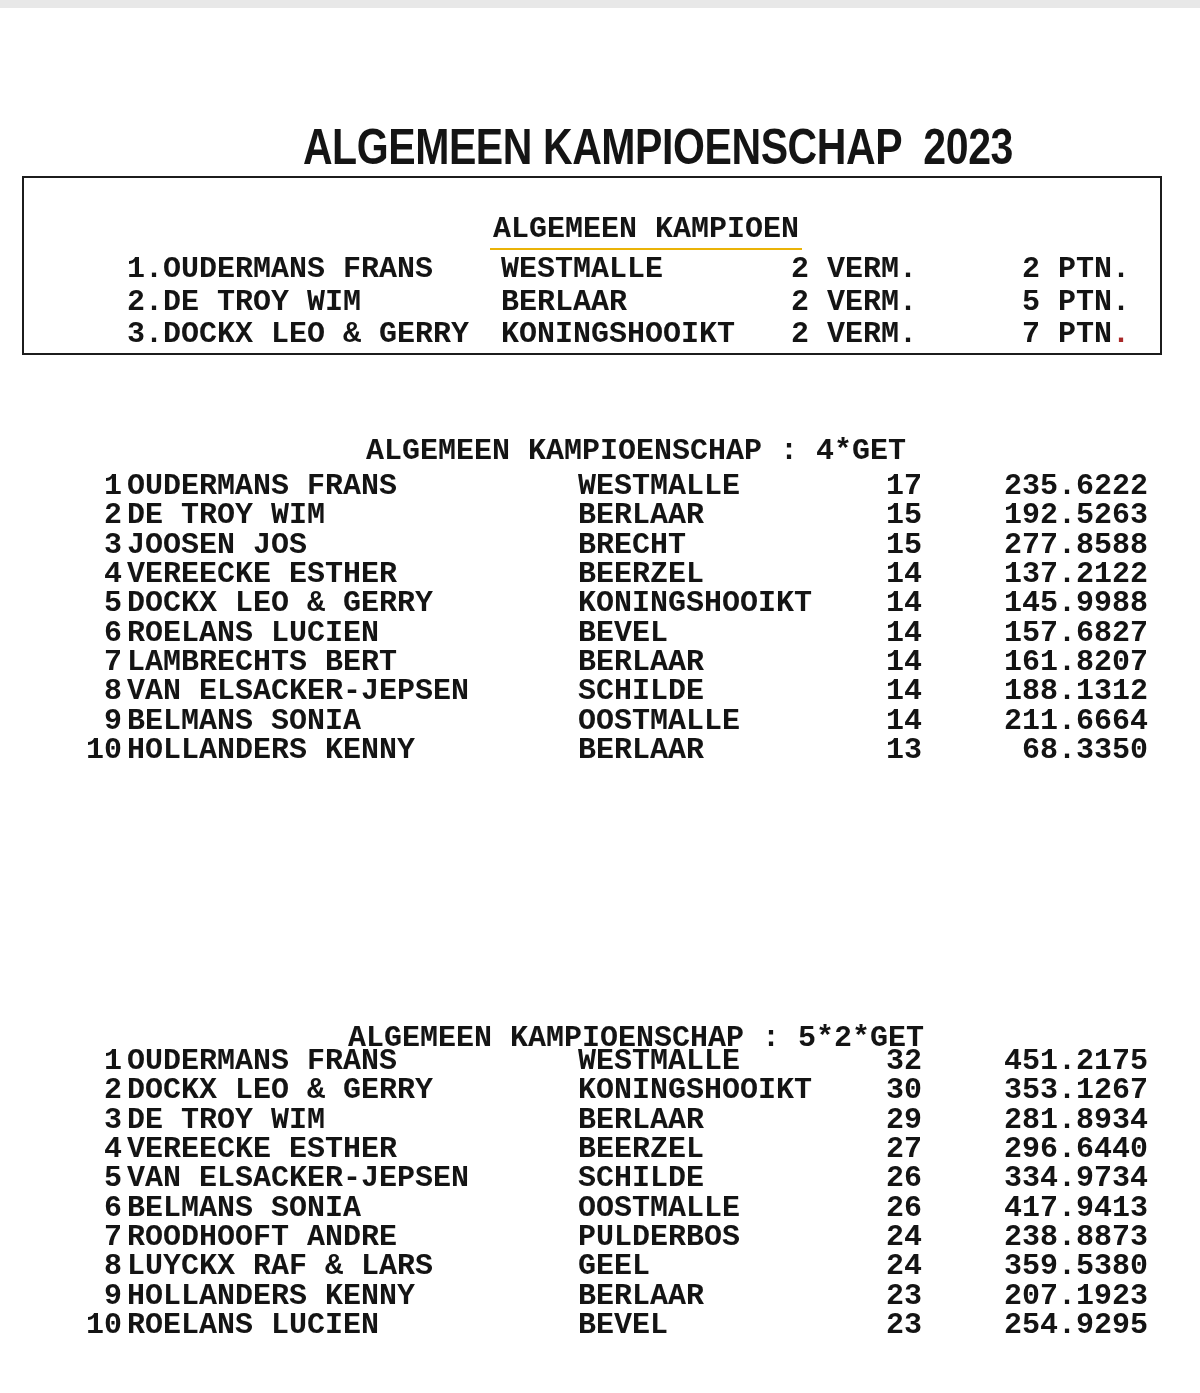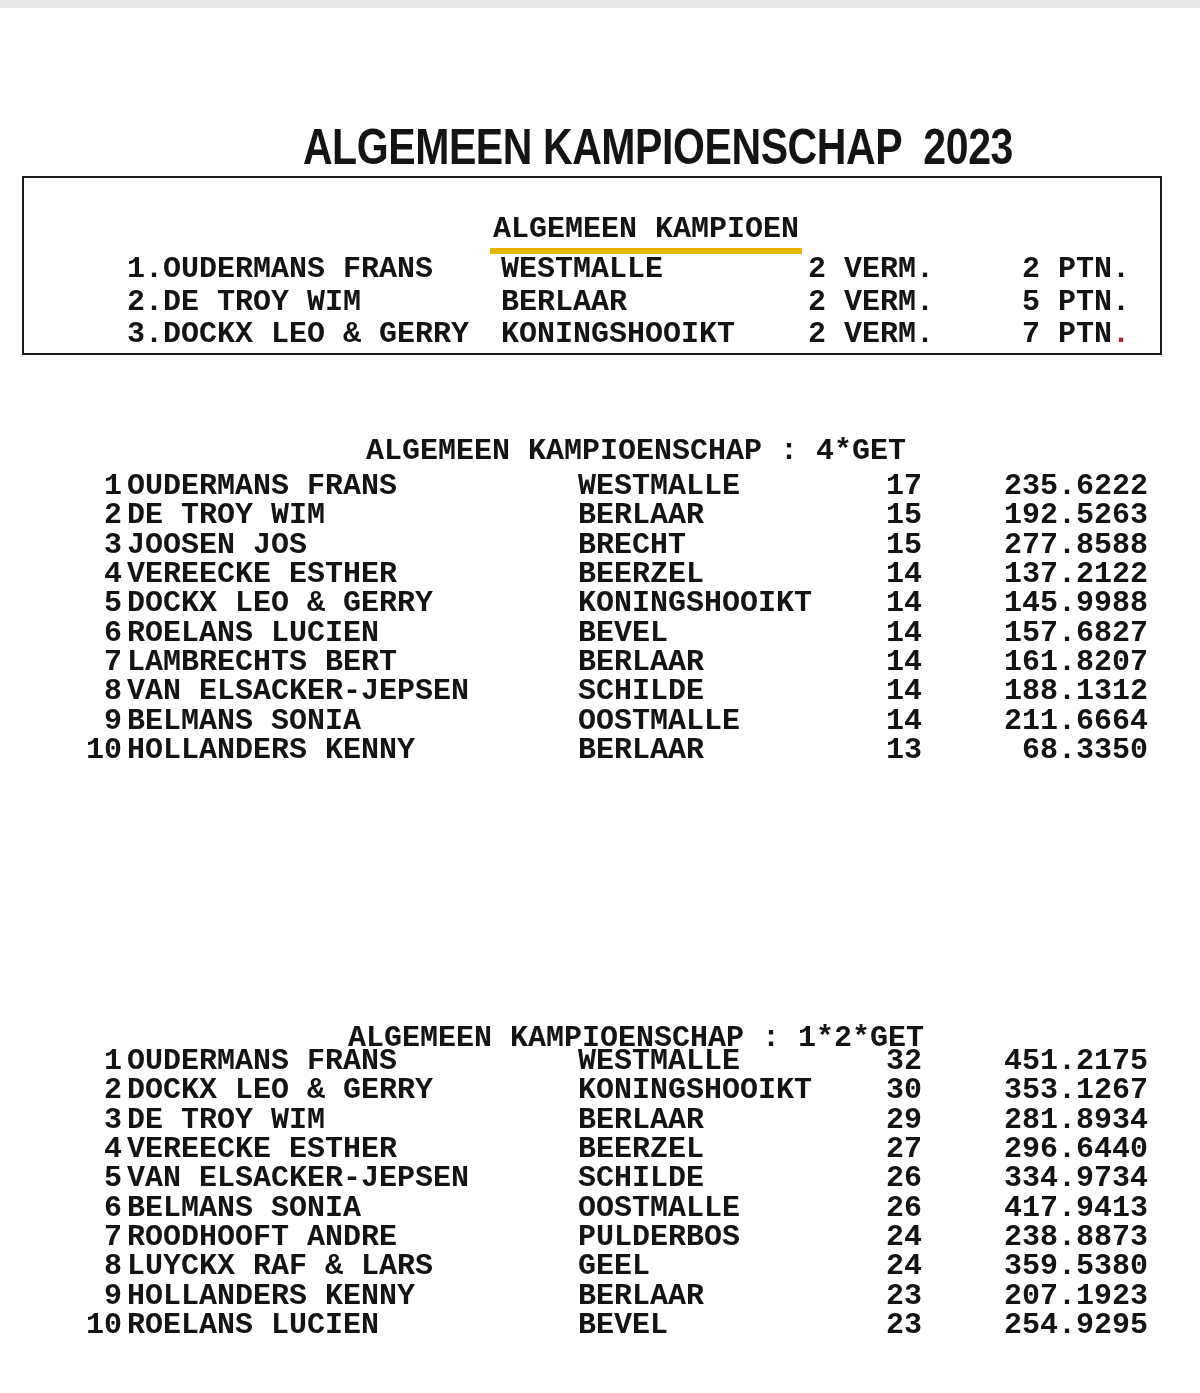--- a/index.html
+++ b/index.html
@@ -58,35 +58,35 @@
     position: absolute;
     top: 0;
     left: 0;
     width: 100%;
     text-align: center;
     font-size: 30px;
     line-height: 34px;
   }
   .box-title-underline {
     display: inline-block;
-    border-bottom: 6px solid #eab308;
+    border-bottom: 2px solid #eab308;
     padding: 0 3px 2px 3px;
   }
   .box-rows {
     position: absolute;
     top: 75px;
     left: 0;
     width: 100%;
     font-size: 30px;
   }
   .brow { position: relative; height: 32.6px; line-height: 32.6px; padding-left: 36px; }
   .brow span { position: absolute; top: 0; }
   .b-name { left: 103px; }
   .b-city { left: 477px; }
-  .b-verm { left: 784px; }
+  .b-verm { left: 767px; }
   .b-ptn  { left: 998px; font-family: Liberation Mono, monospace; }
 
   
   .section-header {
     position: absolute;
     left: 0;
     width: 1200px;
     text-align: center;
     font-size: 30px;
     line-height: 34px;
@@ -129,17 +129,17 @@
     </div>
     <div class="box-rows mono" id="champion-rows"><div class="brow"><span class="b-name">1.OUDERMANS FRANS</span><span class="b-city">WESTMALLE</span><span class="b-verm">2 VERM.</span><span class="b-ptn">2 PTN.</span></div><div class="brow"><span class="b-name">2.DE TROY WIM</span><span class="b-city">BERLAAR</span><span class="b-verm">2 VERM.</span><span class="b-ptn">5 PTN.</span></div><div class="brow"><span class="b-name">3.DOCKX LEO &amp; GERRY</span><span class="b-city">KONINGSHOOIKT</span><span class="b-verm">2 VERM.</span><span class="b-ptn">7 PTN<span class="red-dot">.</span></span></div></div>
   </section>
 
   <div class="section-header mono sh-1">
     <span>ALGEMEEN KAMPIOENSCHAP : 4*GET</span>
   </div>
   <div class="rows mono rows-1" id="section-1-rows"><div class="srow"><span class="s-rank">1</span><span class="s-name">OUDERMANS FRANS</span><span class="s-city">WESTMALLE</span><span class="s-count">17</span><span class="s-points">235.6222</span></div><div class="srow"><span class="s-rank">2</span><span class="s-name">DE TROY WIM</span><span class="s-city">BERLAAR</span><span class="s-count">15</span><span class="s-points">192.5263</span></div><div class="srow"><span class="s-rank">3</span><span class="s-name">JOOSEN JOS</span><span class="s-city">BRECHT</span><span class="s-count">15</span><span class="s-points">277.8588</span></div><div class="srow"><span class="s-rank">4</span><span class="s-name">VEREECKE ESTHER</span><span class="s-city">BEERZEL</span><span class="s-count">14</span><span class="s-points">137.2122</span></div><div class="srow"><span class="s-rank">5</span><span class="s-name">DOCKX LEO &amp; GERRY</span><span class="s-city">KONINGSHOOIKT</span><span class="s-count">14</span><span class="s-points">145.9988</span></div><div class="srow"><span class="s-rank">6</span><span class="s-name">ROELANS LUCIEN</span><span class="s-city">BEVEL</span><span class="s-count">14</span><span class="s-points">157.6827</span></div><div class="srow"><span class="s-rank">7</span><span class="s-name">LAMBRECHTS BERT</span><span class="s-city">BERLAAR</span><span class="s-count">14</span><span class="s-points">161.8207</span></div><div class="srow"><span class="s-rank">8</span><span class="s-name">VAN ELSACKER-JEPSEN</span><span class="s-city">SCHILDE</span><span class="s-count">14</span><span class="s-points">188.1312</span></div><div class="srow"><span class="s-rank">9</span><span class="s-name">BELMANS SONIA</span><span class="s-city">OOSTMALLE</span><span class="s-count">14</span><span class="s-points">211.6664</span></div><div class="srow"><span class="s-rank">10</span><span class="s-name">HOLLANDERS KENNY</span><span class="s-city">BERLAAR</span><span class="s-count">13</span><span class="s-points">68.3350</span></div></div>
 
   <div class="section-header mono sh-2">
-    <span>ALGEMEEN KAMPIOENSCHAP : 1*2*GET</span>
+    <span>ALGEMEEN KAMPIOENSCHAP : 5*2*GET</span>
   </div>
   <div class="rows mono rows-2" id="section-2-rows"><div class="srow"><span class="s-rank">1</span><span class="s-name">OUDERMANS FRANS</span><span class="s-city">WESTMALLE</span><span class="s-count">32</span><span class="s-points">451.2175</span></div><div class="srow"><span class="s-rank">2</span><span class="s-name">DOCKX LEO &amp; GERRY</span><span class="s-city">KONINGSHOOIKT</span><span class="s-count">30</span><span class="s-points">353.1267</span></div><div class="srow"><span class="s-rank">3</span><span class="s-name">DE TROY WIM</span><span class="s-city">BERLAAR</span><span class="s-count">29</span><span class="s-points">281.8934</span></div><div class="srow"><span class="s-rank">4</span><span class="s-name">VEREECKE ESTHER</span><span class="s-city">BEERZEL</span><span class="s-count">27</span><span class="s-points">296.6440</span></div><div class="srow"><span class="s-rank">5</span><span class="s-name">VAN ELSACKER-JEPSEN</span><span class="s-city">SCHILDE</span><span class="s-count">26</span><span class="s-points">334.9734</span></div><div class="srow"><span class="s-rank">6</span><span class="s-name">BELMANS SONIA</span><span class="s-city">OOSTMALLE</span><span class="s-count">26</span><span class="s-points">417.9413</span></div><div class="srow"><span class="s-rank">7</span><span class="s-name">ROODHOOFT ANDRE</span><span class="s-city">PULDERBOS</span><span class="s-count">24</span><span class="s-points">238.8873</span></div><div class="srow"><span class="s-rank">8</span><span class="s-name">LUYCKX RAF &amp; LARS</span><span class="s-city">GEEL</span><span class="s-count">24</span><span class="s-points">359.5380</span></div><div class="srow"><span class="s-rank">9</span><span class="s-name">HOLLANDERS KENNY</span><span class="s-city">BERLAAR</span><span class="s-count">23</span><span class="s-points">207.1923</span></div><div class="srow"><span class="s-rank">10</span><span class="s-name">ROELANS LUCIEN</span><span class="s-city">BEVEL</span><span class="s-count">23</span><span class="s-points">254.9295</span></div></div>
 
 </div>
 
 </body></html>

